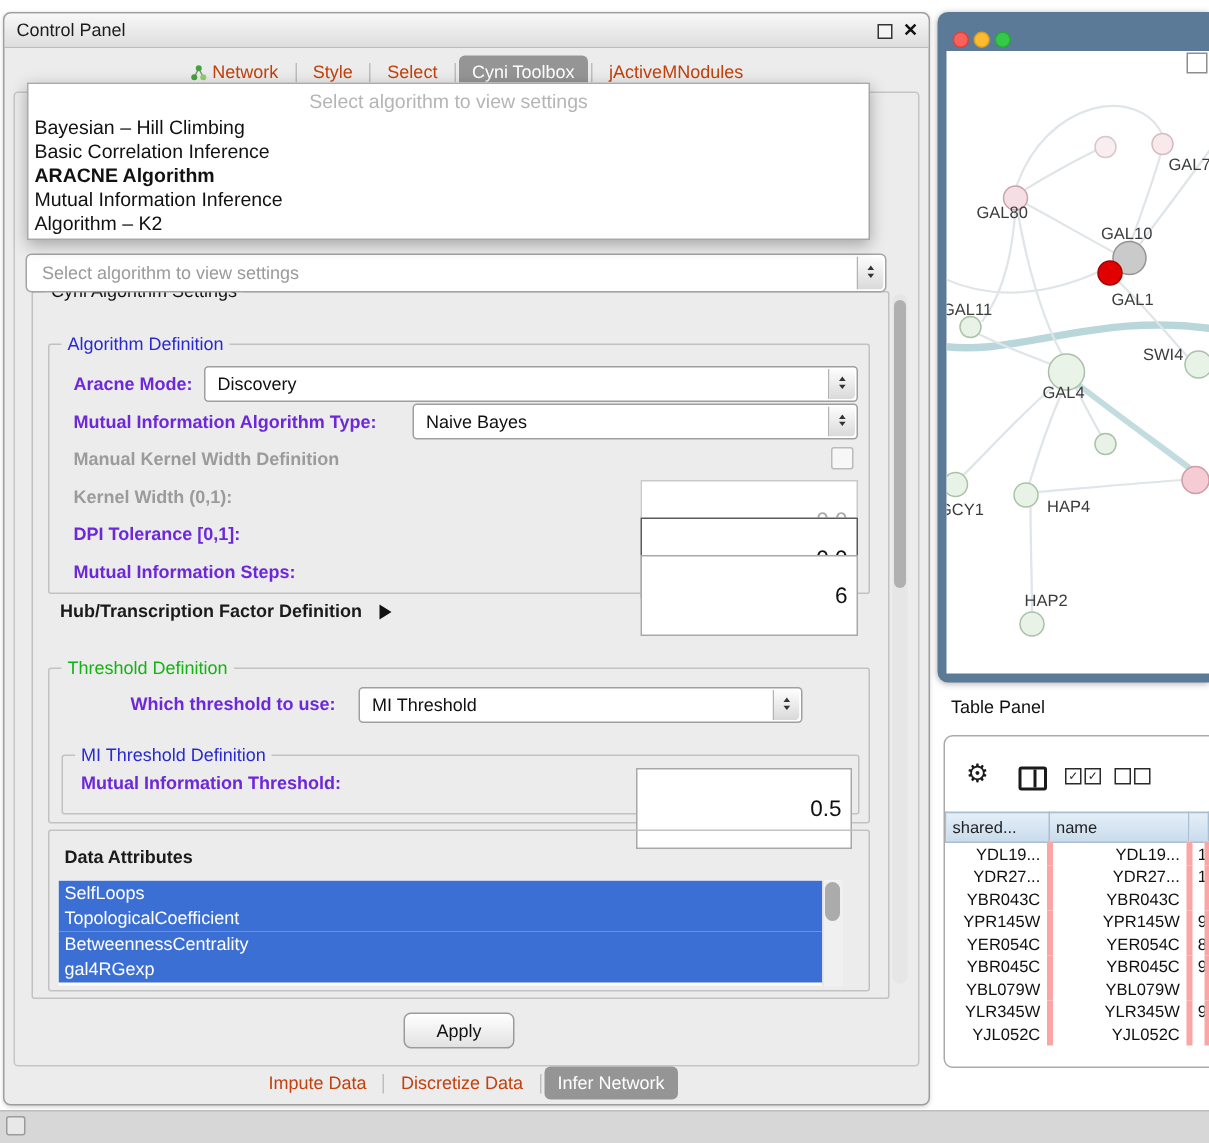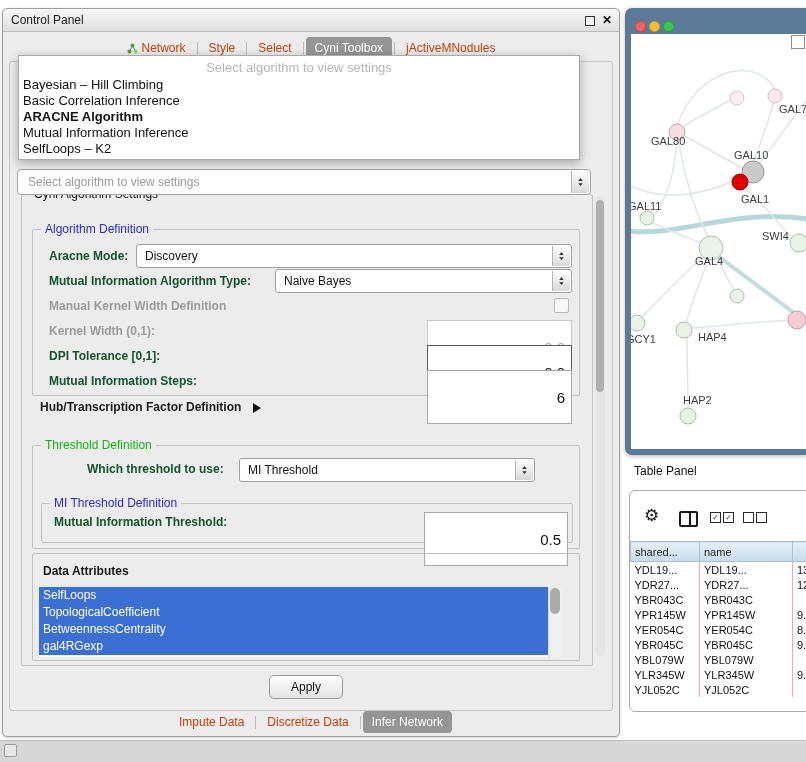--- a/index.html
+++ b/index.html
@@ -39,21 +39,21 @@
   .gtitle{position:absolute;top:-8px;left:8px;background:#ececec;padding:0 4px;font-size:12px;color:#111;white-space:nowrap;}
   .gtitle.blue{color:#2929d2;}
   .gtitle.green{color:#14b314;}
 
   .settings{left:18px;top:185px;width:570px;height:470px;}
   .g-algo{left:10px;top:34px;width:546px;height:165px;}
   .g-threshold{left:10px;top:250px;width:546px;height:102px;}
   .g-mi{left:8px;top:57px;width:530px;height:38px;}
   .g-sources{left:10px;top:358px;width:546px;height:106px;}
 
-  .flabel{position:absolute;font-size:12px;font-weight:bold;color:#14532d;line-height:20px;white-space:nowrap;}
+  .flabel{position:absolute;font-size:12px;font-weight:bold;color:#6d28d9;line-height:20px;white-space:nowrap;}
   .flabel.disabled{color:#9b9b9b;}
 
   .combo{position:absolute;height:22px;background:#fff;border:1px solid #9f9f9f;border-radius:3px;text-decoration:underline;}
   .combo .cval{position:absolute;left:8px;top:0;line-height:22px;font-size:12px;color:#111;white-space:nowrap;}
 
   .tinput{position:absolute;height:20px;background:#fff;border:1px solid #a8a8a8;font-size:15px;
           text-align:right;padding:16px 6px;color:#111;box-sizing:content-box;
           font-family:"Liberation Sans",sans-serif;}
   .tinput.strong{border-color:#5a5a5a;}
   .tinput.disabled{color:#aaa;border-color:#c9c9c9;}
@@ -106,21 +106,21 @@
   .colicon{position:absolute;left:49px;top:20px;width:15px;height:12px;border:2px solid #1a1a1a;border-radius:2px;}
   .colicon:before{content:"";position:absolute;left:50%;top:0;bottom:0;width:2px;background:#1a1a1a;}
   .checkpair{position:absolute;left:80px;top:21px;display:flex;gap:2px;}
   .cbx{width:9px;height:9px;border:1px solid #2a2a2a;font-size:8px;line-height:9px;text-align:center;color:#2a2a2a;}
   .boxpair{position:absolute;left:113px;top:21px;display:flex;gap:2px;}
   .bx{width:9px;height:9px;border:1px solid #2a2a2a;}
   .ttable{position:absolute;left:0;top:50px;right:0;}
   table{border-collapse:collapse;width:100%;font-size:11px;table-layout:fixed;}
   th{background:linear-gradient(#e4eff8,#c8dbec);border:1px solid #a9bfd1;font-weight:normal;height:19px;
      text-align:left;padding:0 4px;color:#222;overflow:hidden;white-space:nowrap;}
-  td{height:15px;padding:0 4px;border-right:1px solid #fca5a5;color:#111;white-space:nowrap;overflow:hidden;}
+  td{height:15px;padding:0 4px;border-right:4px solid #fca5a5;color:#111;white-space:nowrap;overflow:hidden;text-align:right;}
   th:nth-child(1),td:nth-child(1){width:60px;margin-top:44px;}
   th:nth-child(2),td:nth-child(2){width:84px;}
 
   
   .bottomband{position:absolute;left:0;top:740px;width:806px;height:22px;background:#d7d7d7;border-top:1px solid #bdbdbd;}
   .gripicon{position:absolute;left:4px;top:744px;width:11px;height:11px;border:1px solid #9b9b9b;background:#e8e8e8;border-radius:2px;}
 </style>
 </head>
 <body>
 
@@ -269,21 +269,21 @@
       </div>
   </div>
 
   <div class="popup">
     <div class="popup-prompt">Select algorithm to view settings</div>
     <div>
         <div class="popup-item">Bayesian – Hill Climbing</div>
         <div class="popup-item">Basic Correlation Inference</div>
         <div class="popup-item selected">ARACNE Algorithm</div>
         <div class="popup-item">Mutual Information Inference</div>
-        <div class="popup-item">SelfLoops – K2</div>
+        <div class="popup-item">Algorithm – K2</div>
       </div>
   </div>
 
   <div class="netwin">
     <div class="lights">
       <span class="light red"></span>
       <span class="light yellow"></span>
       <span class="light green"></span>
     </div>
     <div class="netcontent">

